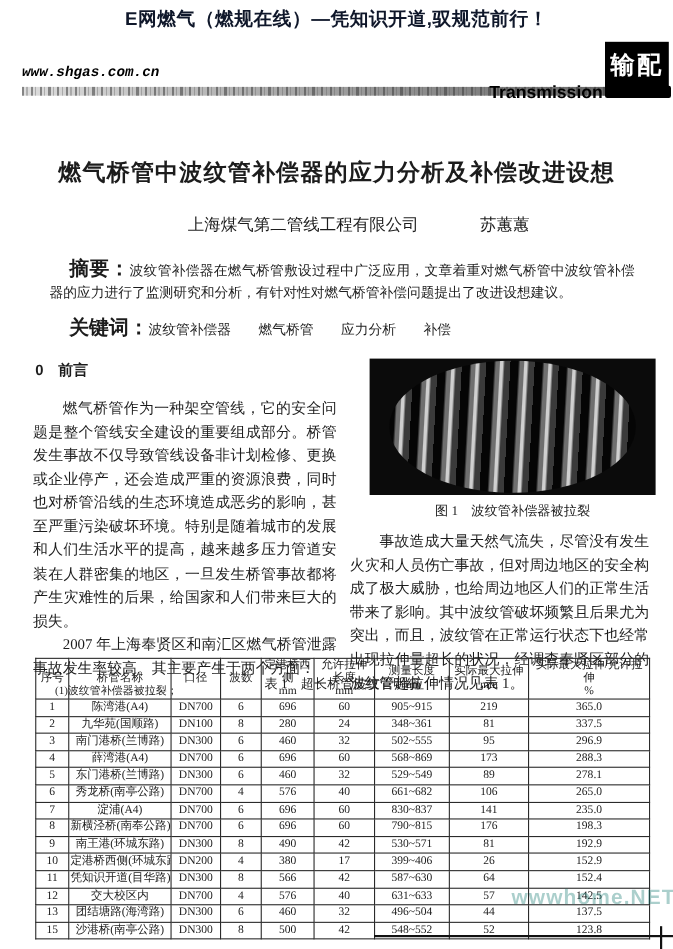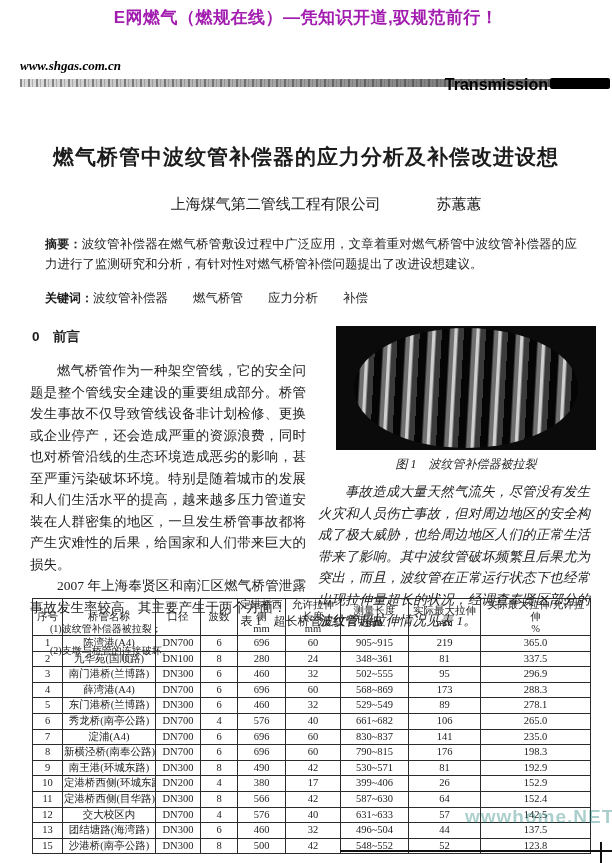--- a/index.html
+++ b/index.html
@@ -6,26 +6,26 @@
   html,body { background:#e8e8e8; }
   .page {
     position:relative; width:612px; height:863px; margin:0 auto;
     background:#ffffff; overflow:hidden;
     font-family:"Liberation Serif", serif; color:#1c1c1c;
   }
   
   .banner {
     position:absolute; top:6px; left:0; width:100%;
     text-align:center; font-family:"Liberation Sans", sans-serif;
-    font-weight:bold; font-size:17px; letter-spacing:.5px; color:#a21caf;
+    font-weight:bold; font-size:17px; letter-spacing:.5px; color:#0f172a;
   }
   
   .site-url {
     position:absolute; top:58px; left:20px;
-    font-family:Liberation Serif, serif; font-weight:bold; font-style:italic;
+    font-family:Liberation Mono, monospace; font-weight:bold; font-style:italic;
     font-size:13px; color:#000;
   }
   .fineprint-strip {
     position:absolute; top:79px; left:20px; width:575px; height:8px;
     background:
       repeating-linear-gradient(90deg, rgba(60,60,60,.55) 0 2px, rgba(255,255,255,0) 2px 4px, rgba(90,90,90,.35) 4px 5px, rgba(255,255,255,0) 5px 8px),
       linear-gradient(90deg, rgba(120,120,120,.25), rgba(40,40,40,.75));
   }
   .column-box {
     position:absolute; top:38px; right:4px; width:58px; height:42px;
@@ -43,27 +43,27 @@
     position:absolute; top:143px; left:0; width:100%; text-align:center;
     font-size:21px; font-weight:600; letter-spacing:1px;
   }
   .byline { position:absolute; top:195px; left:0; width:100%; text-align:center; font-size:15px;padding-left:40px; }
   .byline .author-name { margin-left:52px; }
 
   .abstract {
     position:absolute; top:234px; left:45px; width:532px;
     font-size:12.5px; line-height:20px; text-align:justify;
   }
-  .abstract b, .keywords b { font-family:"Liberation Sans", sans-serif; font-size:12px; }
+  .abstract b, .keywords b { font-family:"Liberation Sans", sans-serif; font-size:18px;margin-left:18px; }
   .keywords { position:absolute; top:288px; left:45px; width:532px; font-size:12.5px; line-height:20px; }
 
   
   .body-cols { position:absolute; top:326px; left:30px; width:560px; display:flex; }
   .col-left { width:276px; }
-  .col-right { width:284px; padding-left:12px;font-style:italic; }
+  .col-right { width:284px; padding-left:12px; }
   .sec-heading { font-family:"Liberation Sans", sans-serif; font-weight:bold; font-size:13.5px; margin:2px 0 14px 2px; }
   .para { font-size:13.5px; line-height:21.5px; text-align:justify; text-indent:2em; }
   .list-line { font-size:10px; line-height:21.5px; padding-left:2em; }
 
   
   .figure {
     width:260px; height:124px; margin-left:18px; background:#0b0b0b;
     display:flex; align-items:center; justify-content:center; overflow:hidden;
   }
   .figure-bellows {
@@ -99,20 +99,23 @@
 </style>
 </head>
 <body>
 
 <div class="page">
 
   <div class="banner">E网燃气（燃规在线）—凭知识开道,驭规范前行！</div>
 
   <div class="site-url">www.shgas.com.cn</div>
   <div class="fineprint-strip"></div>
+  <div class="column-box">
+    <span>输配</span>
+  </div>
   <div class="column-en">Transmission</div>
   <div class="column-bar"></div>
 
   <h1 class="title">燃气桥管中波纹管补偿器的应力分析及补偿改进设想</h1>
 
   <div class="byline">
     <span>上海煤气第二管线工程有限公司</span>
     <span class="author-name">苏蕙蕙</span>
   </div>
 
@@ -123,21 +126,20 @@
   <div class="keywords">
     <b>关键词：</b><span>波纹管补偿器　　燃气桥管　　应力分析　　补偿</span>
   </div>
 
   <div class="body-cols">
     <div class="col-left">
       <div class="sec-heading">0　前言</div>
       <p class="para">燃气桥管作为一种架空管线，它的安全问题是整个管线安全建设的重要组成部分。桥管发生事故不仅导致管线设备非计划检修、更换或企业停产，还会造成严重的资源浪费，同时也对桥管沿线的生态环境造成恶劣的影响，甚至严重污染破坏环境。特别是随着城市的发展和人们生活水平的提高，越来越多压力管道安装在人群密集的地区，一旦发生桥管事故都将产生灾难性的后果，给国家和人们带来巨大的损失。</p>
       <p class="para">2007 年上海奉贤区和南汇区燃气桥管泄露事故发生率较高。其主要产生于两个方面：</p>
       <p class="list-line">(1)波纹管补偿器被拉裂；</p>
-      <p class="list-line">(2)支墩与桥管的连接破坏。</p>
     </div>
     <div class="col-right">
       <div class="figure">
         <div class="figure-bellows"></div>
       </div>
       <div class="fig-caption">图 1　波纹管补偿器被拉裂</div>
       <p class="para">事故造成大量天然气流失，尽管没有发生火灾和人员伤亡事故，但对周边地区的安全构成了极大威胁，也给周边地区人们的正常生活带来了影响。其中波纹管破坏频繁且后果尤为突出，而且，波纹管在正常运行状态下也经常出现拉伸量超长的状况，经调查奉贤区部分的波纹管超拉伸情况见表 1。</p>
     </div>
   </div>
 
@@ -321,21 +323,21 @@
           <td>4</td>
           <td>380</td>
           <td>17</td>
           <td>399~406</td>
           <td>26</td>
           <td>152.9</td>
         </tr>
 
         <tr>
           <td>11</td>
-          <td>定港桥西侧(目华路)</td>
+          <td>凭知识开道(目华路)</td>
           <td>DN300</td>
           <td>8</td>
           <td>566</td>
           <td>42</td>
           <td>587~630</td>
           <td>64</td>
           <td>152.4</td>
         </tr>
 
         <tr>

